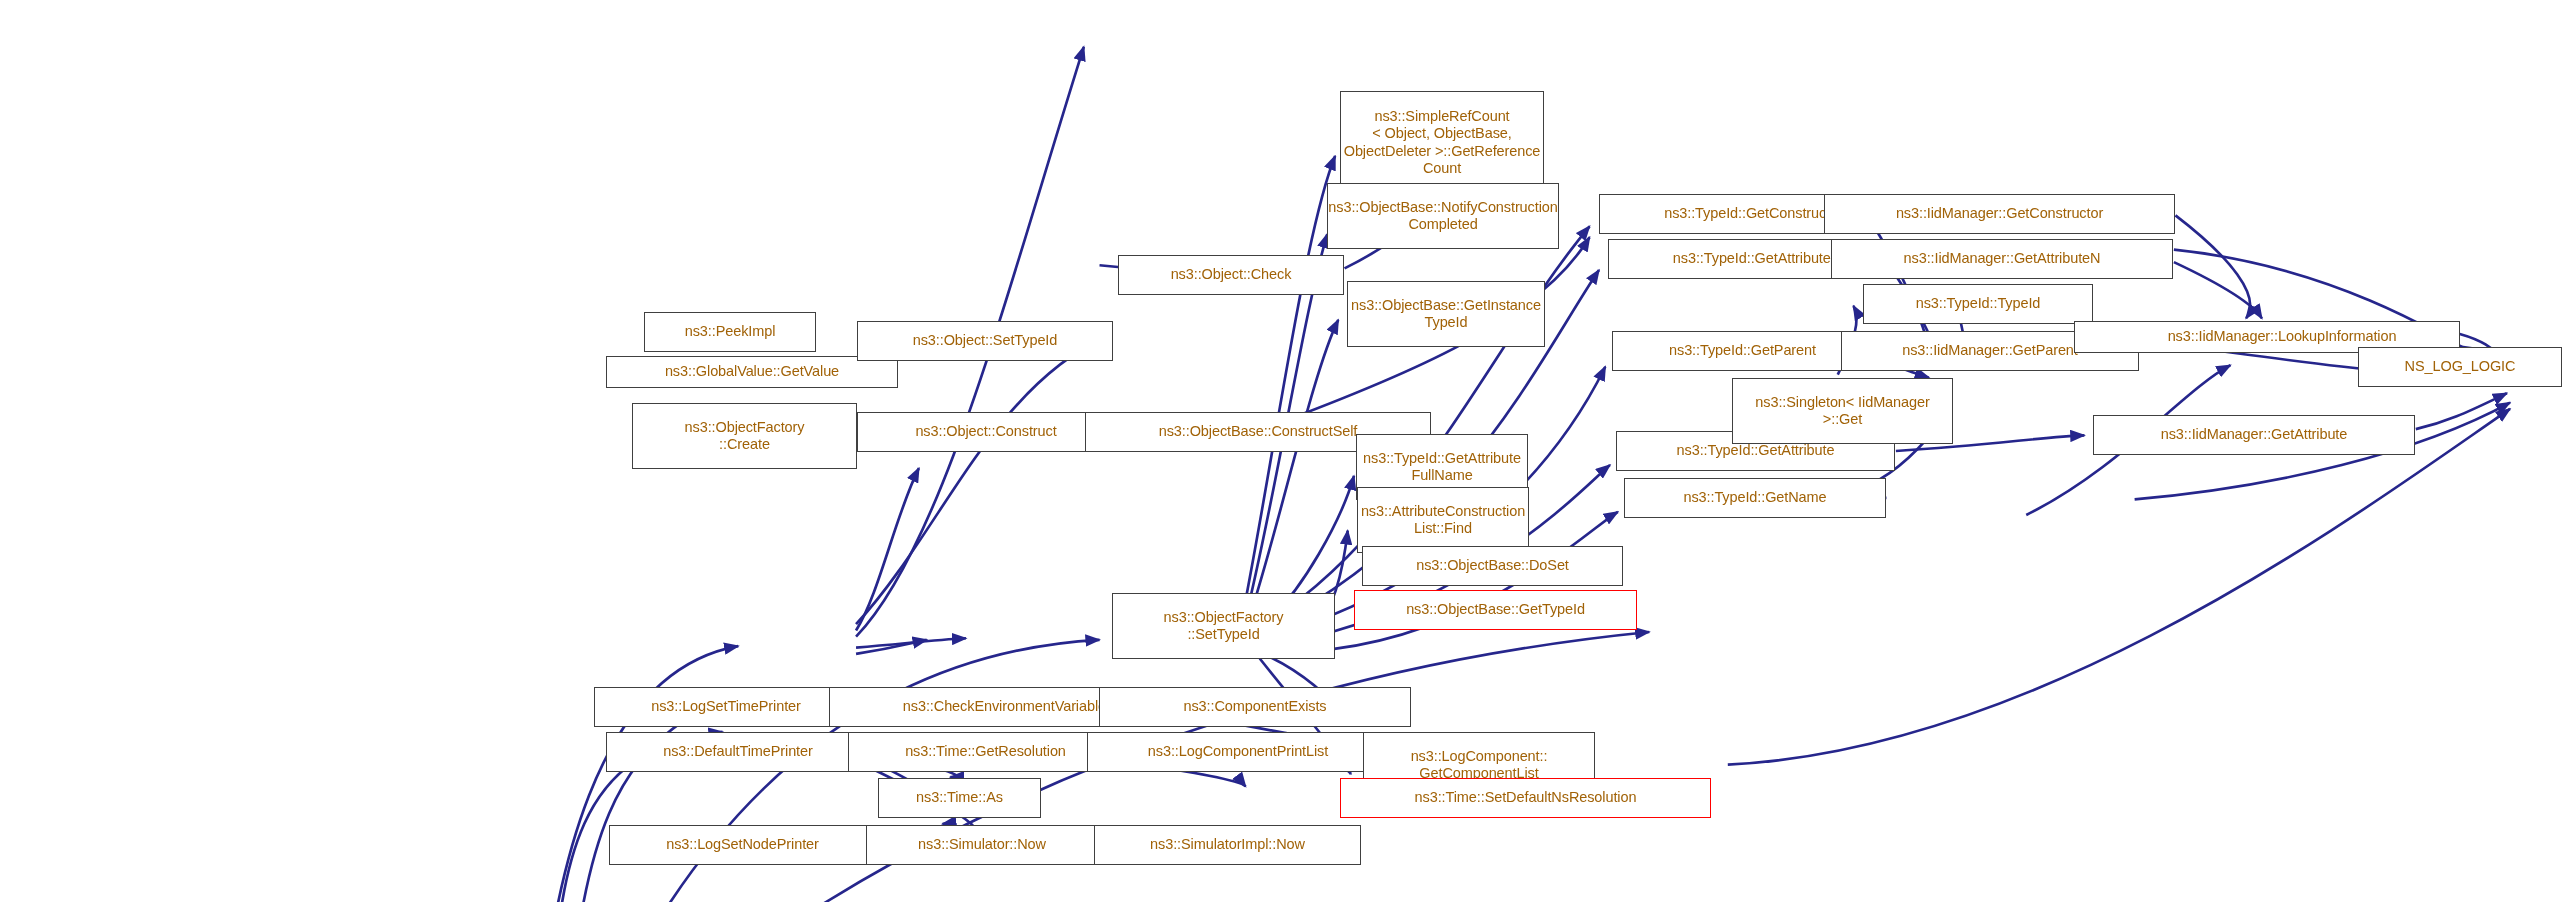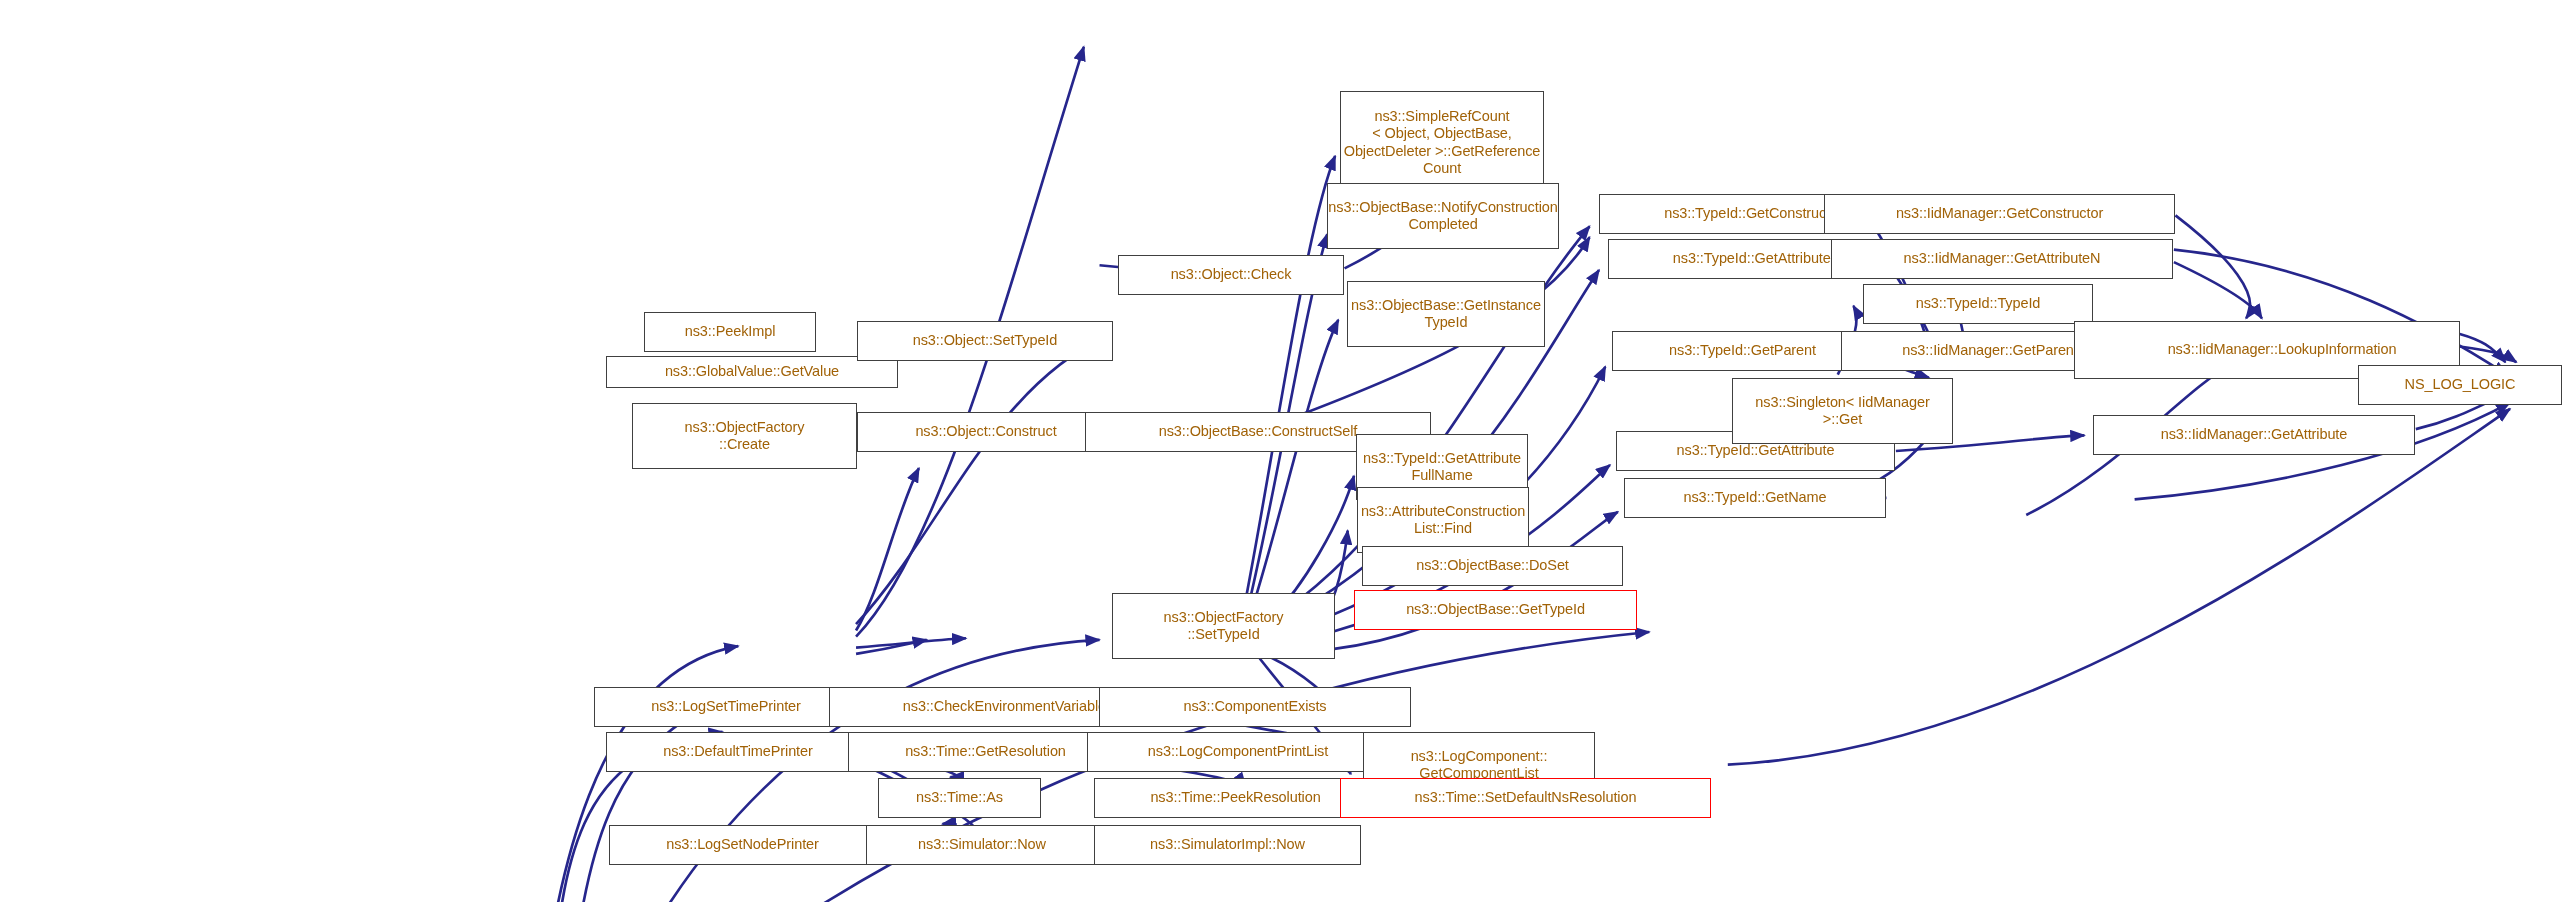--- a/index.html
+++ b/index.html
@@ -150,21 +150,20 @@
   </svg>
 <div class="node" style="left: 594px; top: 687px; width: 264px; height: 40px;"><span class="node-label">ns3::LogSetTimePrinter</span></div>
     <div class="node" style="left: 829px; top: 687px; width: 358px; height: 40px;"><span class="node-label">ns3::CheckEnvironmentVariables</span></div>
     <div class="node" style="left: 1099px; top: 687px; width: 312px; height: 40px;"><span class="node-label">ns3::ComponentExists</span></div>
     <div class="node" style="left: 606px; top: 732px; width: 264px; height: 40px;"><span class="node-label">ns3::DefaultTimePrinter</span></div>
     <div class="node" style="left: 848px; top: 732px; width: 275px; height: 40px;"><span class="node-label">ns3::Time::GetResolution</span></div>
     <div class="node" style="left: 1087px; top: 732px; width: 302px; height: 40px;"><span class="node-label">ns3::LogComponentPrintList</span></div>
     <div class="node" style="left: 1363px; top: 732px; width: 232px; height: 66px;"><span class="node-label">ns3::LogComponent::
 GetComponentList</span></div>
     <div class="node" style="left: 878px; top: 778px; width: 163px; height: 40px;"><span class="node-label">ns3::Time::As</span></div>
-    <div class="node" style="left: 1094px; top: 778px; width: 283px; height: 40px;"><span class="node-label">ns3::Time::PeekResolution</span></div>
     <div class="node hl" style="left: 1340px; top: 778px; width: 371px; height: 40px;"><span class="node-label">ns3::Time::SetDefaultNsResolution</span></div>
     <div class="node" style="left: 609px; top: 825px; width: 267px; height: 40px;"><span class="node-label">ns3::LogSetNodePrinter</span></div>
     <div class="node" style="left: 866px; top: 825px; width: 232px; height: 40px;"><span class="node-label">ns3::Simulator::Now</span></div>
     <div class="node" style="left: 1094px; top: 825px; width: 267px; height: 40px;"><span class="node-label">ns3::SimulatorImpl::Now</span></div>
     <div class="node" style="left: 644px; top: 312px; width: 172px; height: 40px;"><span class="node-label">ns3::PeekImpl</span></div>
     <div class="node" style="left: 606px; top: 356px; width: 292px; height: 32px;"><span class="node-label">ns3::GlobalValue::GetValue</span></div>
     <div class="node" style="left: 632px; top: 403px; width: 225px; height: 66px;"><span class="node-label">ns3::ObjectFactory
 ::Create</span></div>
     <div class="node" style="left: 857px; top: 321px; width: 256px; height: 40px;"><span class="node-label">ns3::Object::SetTypeId</span></div>
     <div class="node" style="left: 857px; top: 412px; width: 258px; height: 40px;"><span class="node-label">ns3::Object::Construct</span></div>
@@ -190,17 +189,17 @@
     <div class="node" style="left: 1608px; top: 239px; width: 298px; height: 40px;"><span class="node-label">ns3::TypeId::GetAttributeN</span></div>
     <div class="node" style="left: 1863px; top: 284px; width: 230px; height: 40px;"><span class="node-label">ns3::TypeId::TypeId</span></div>
     <div class="node" style="left: 1612px; top: 331px; width: 261px; height: 40px;"><span class="node-label">ns3::TypeId::GetParent</span></div>
     <div class="node" style="left: 1616px; top: 431px; width: 279px; height: 40px;"><span class="node-label">ns3::TypeId::GetAttribute</span></div>
     <div class="node" style="left: 1624px; top: 478px; width: 262px; height: 40px;"><span class="node-label">ns3::TypeId::GetName</span></div>
     <div class="node" style="left: 1824px; top: 194px; width: 351px; height: 40px;"><span class="node-label">ns3::IidManager::GetConstructor</span></div>
     <div class="node" style="left: 1831px; top: 239px; width: 342px; height: 40px;"><span class="node-label">ns3::IidManager::GetAttributeN</span></div>
     <div class="node" style="left: 1841px; top: 331px; width: 298px; height: 40px;"><span class="node-label">ns3::IidManager::GetParent</span></div>
     <div class="node" style="left: 1732px; top: 378px; width: 221px; height: 66px;"><span class="node-label">ns3::Singleton&lt; IidManager
 &gt;::Get</span></div>
-    <div class="node" style="left: 2074px; top: 321px; width: 386px; height: 58px; padding-left: 30px;"><span class="node-label">ns3::IidManager::LookupInformation</span></div>
+    <div class="node" style="left: 2074px; top: 321px; width: 386px; height: 32px; padding-left: 30px;"><span class="node-label">ns3::IidManager::LookupInformation</span></div>
     <div class="node" style="left: 2093px; top: 415px; width: 322px; height: 40px;"><span class="node-label">ns3::IidManager::GetAttribute</span></div>
-    <div class="node" style="left: 2358px; top: 365px; width: 204px; height: 40px;"><span class="node-label">NS_LOG_LOGIC</span></div>
+    <div class="node" style="left: 2358px; top: 347px; width: 204px; height: 40px;"><span class="node-label">NS_LOG_LOGIC</span></div>
   </div>
 
 
 </body></html>

